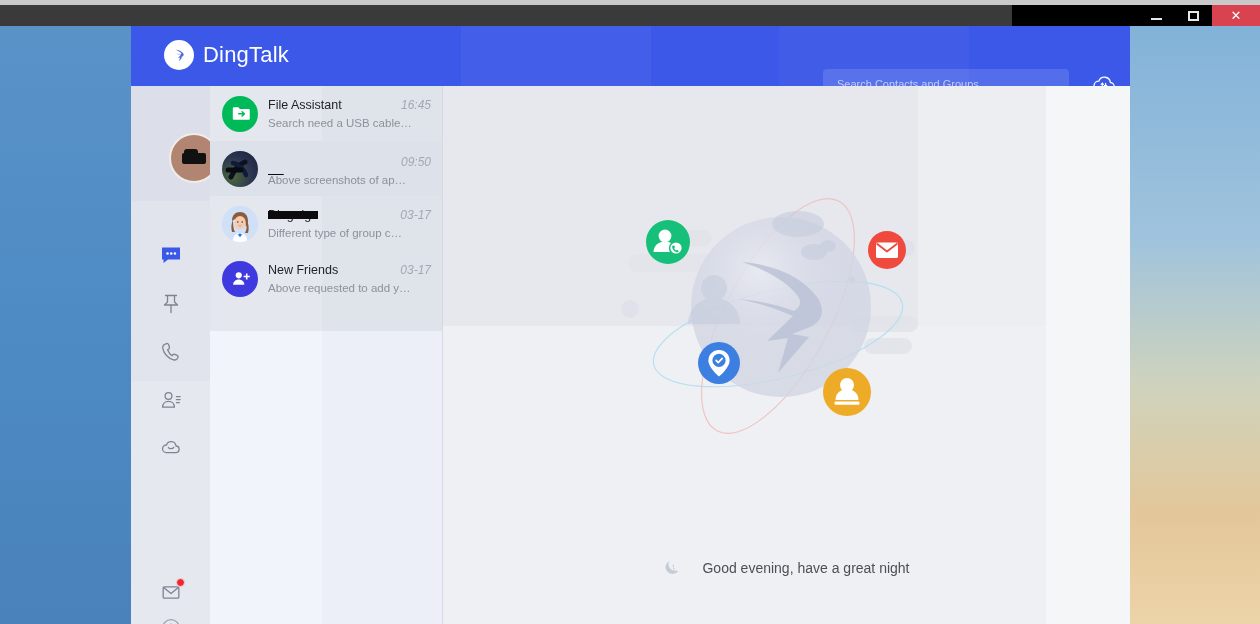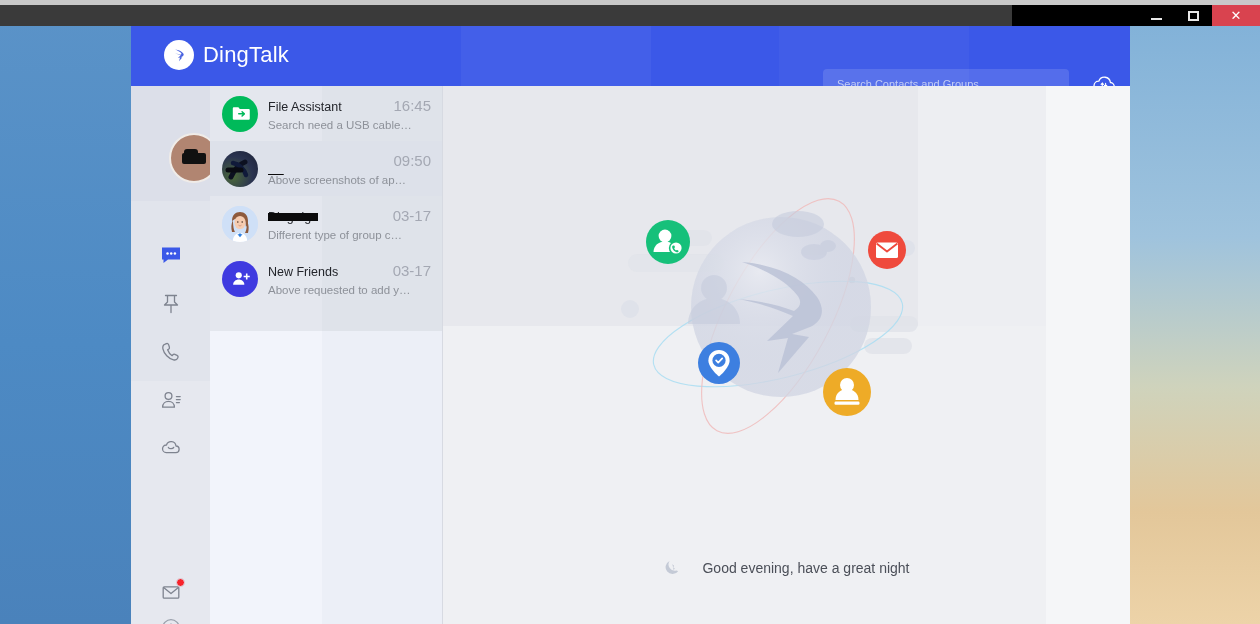--- a/index.html
+++ b/index.html
@@ -110,21 +110,21 @@
 
   .chat-item {
     position:absolute; left:0; width:233px; height:55px;
     display:flex; align-items:center; padding:0 12px 0 12px; gap:10px;
   }
   .chat-item.sel { background:#dde1ea; }
   .chat-av { width:36px; height:36px; border-radius:50%; flex:0 0 36px; position:relative; overflow:hidden; }
   .chat-body { flex:1; min-width:0; }
   .chat-row1 { display:flex; align-items:baseline; justify-content:space-between; gap:8px; }
   .chat-name { font-size:12.5px; color:#22242a; white-space:nowrap; overflow:hidden; text-overflow:ellipsis; position:relative; }
-  .chat-time { font-size:15px; color:#a4a8b3; flex:0 0 auto; }
+  .chat-time { font-size:12px; color:#a4a8b3; flex:0 0 auto;font-style:italic; }
   .chat-prev { font-size:11.5px; color:#8d9199; margin-top:5px; white-space:nowrap; overflow:hidden; text-overflow:ellipsis; }
 
   
   .redact-bar { position:absolute; background:#0b0b0c; border-radius:1px; }
 
   
   #main {
     position:absolute; left:312px; top:60px; width:687px; height:538px;
     background:#edeef2; overflow:hidden;
   }

